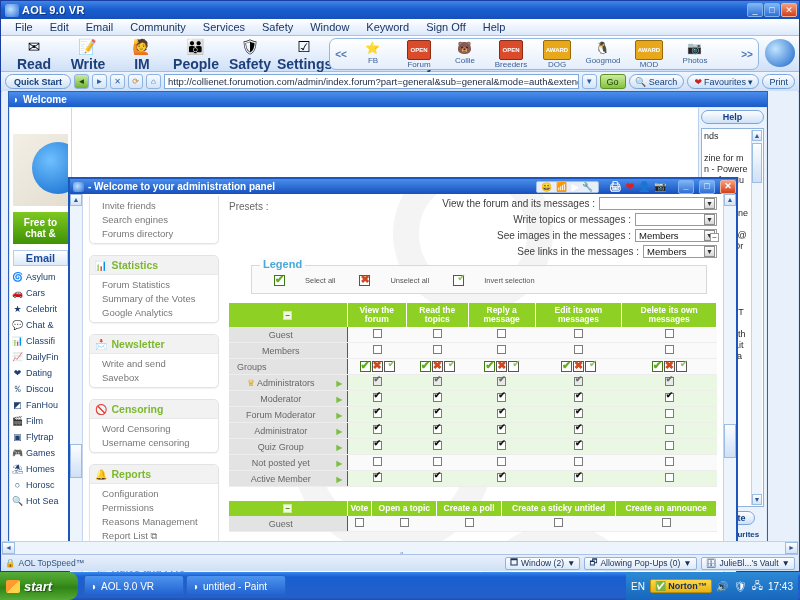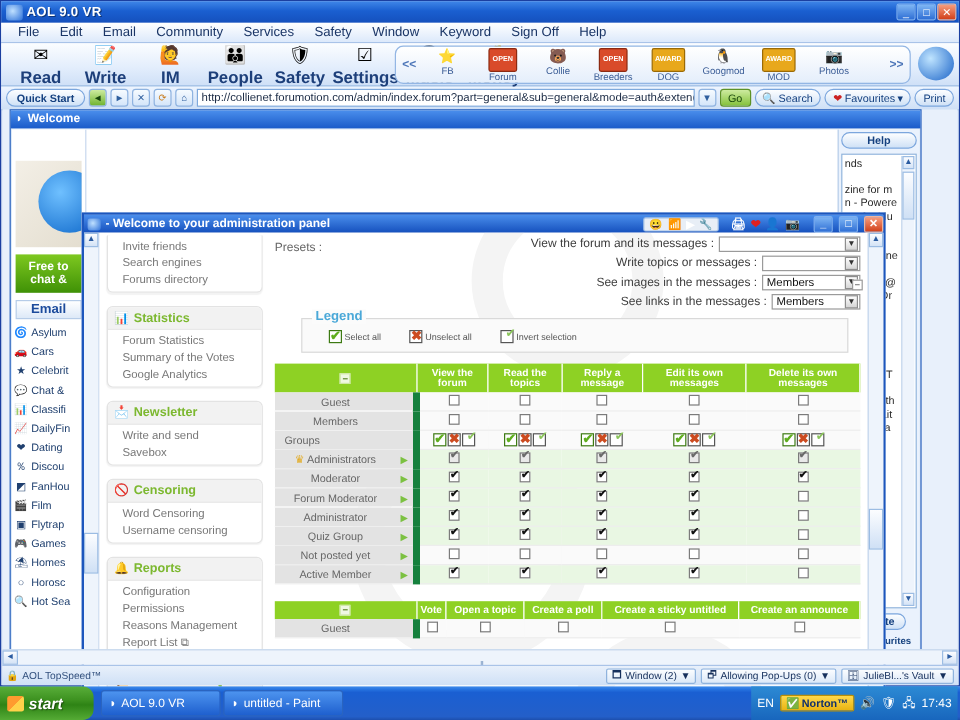--- a/index.html
+++ b/index.html
@@ -200,21 +200,21 @@
      font-size:7px; line-height:9px; text-align:center; color:#333; }
   .collapse-box { position:absolute; right:-2px; top:36px; width:9px; height:9px;
      border:1px solid #9a9a9a; background:#fff; font-size:8px; line-height:7px;
      text-align:center; color:#333; }
 
   .legend { position:relative; z-index:1; margin:4px 10px 0 22px; border:1px solid #d9d9d9;
      background:#fafafa; padding:9px 8px 7px 8px; }
   .legend-title { position:absolute; top:-8px; left:8px; background:#fbfbfb; padding:0 3px;
      color:#4aa8d8; font-weight:bold; font-size:11px; }
   .legend-items { display:flex; gap:24px; padding-left:14px; }
-  .legend-item { display:flex; align-items:center; gap:2px; font-size:7.5px; color:#555; }
+  .legend-item { display:flex; align-items:center; gap:20px; font-size:7.5px; color:#555; }
 
   .chk-ic { width:11px; height:11px; display:inline-block; position:relative;
      border:1px solid #555; background:#fff; }
   .chk-ic.sel-all { border-color:#3d7a13; background:#fff; }
   .chk-ic.sel-all::after { content:"✔"; position:absolute; left:0; top:-3px; font-size:11px;
      color:#5fae1e; font-weight:bold; }
   .chk-ic.uns::after { content:"✖"; position:absolute; left:0; top:-3px; font-size:11px;
      color:#cc4b20; font-weight:bold; }
   .chk-ic.inv { background:#fff; }
   .chk-ic.inv::after { content:"✔"; position:absolute; left:3px; top:-4px; font-size:10px;
@@ -222,21 +222,21 @@
 
   
   .perm-table { width:100%; border-collapse:collapse; position:relative; z-index:1;
      margin-top:9px; }
   .perm-table th { background:#8ed124; color:#fff; font-size:8.5px; font-weight:bold;
      padding:3px 1px; text-align:center; border-right:1px solid #fff;
      line-height:9px; }
   .perm-table th.first { width:118px; }
   .perm-table td { font-size:9px; padding:2px 0; text-align:center; border-bottom:1px solid #ededed;}
   .perm-table td.name { background:#e3e3e3; color:#666; text-align:center; position:relative;
-     border-right:6px solid #15803d; padding-right:14px; }
+     border-right:1px solid #15803d; padding-right:14px; }
   .perm-table td.name.grp { text-align:left; padding-left:8px; }
   .perm-table tr.on td { background:#e9f7e3; }
   .perm-table tr.off td { background:#fafafa; }
   .perm-table tr.on td.name, .perm-table tr.off td.name { background:#e3e3e3; }
   .row-arrow { position:absolute; right:4px; top:4px; color:#7cc142; font-size:8px; }
   .crown { color:#e2a91c; font-size:9px; margin-right:2px; }
   .hdr-minus { width:9px; height:9px; border:1px solid #cfe8a6; background:#f0f8e3;
      display:inline-block; font-size:8px; line-height:7px; color:#4e7a16; }
 
   .cb { width:9px; height:9px; border:1px solid #7b7b7b; background:#fff;

